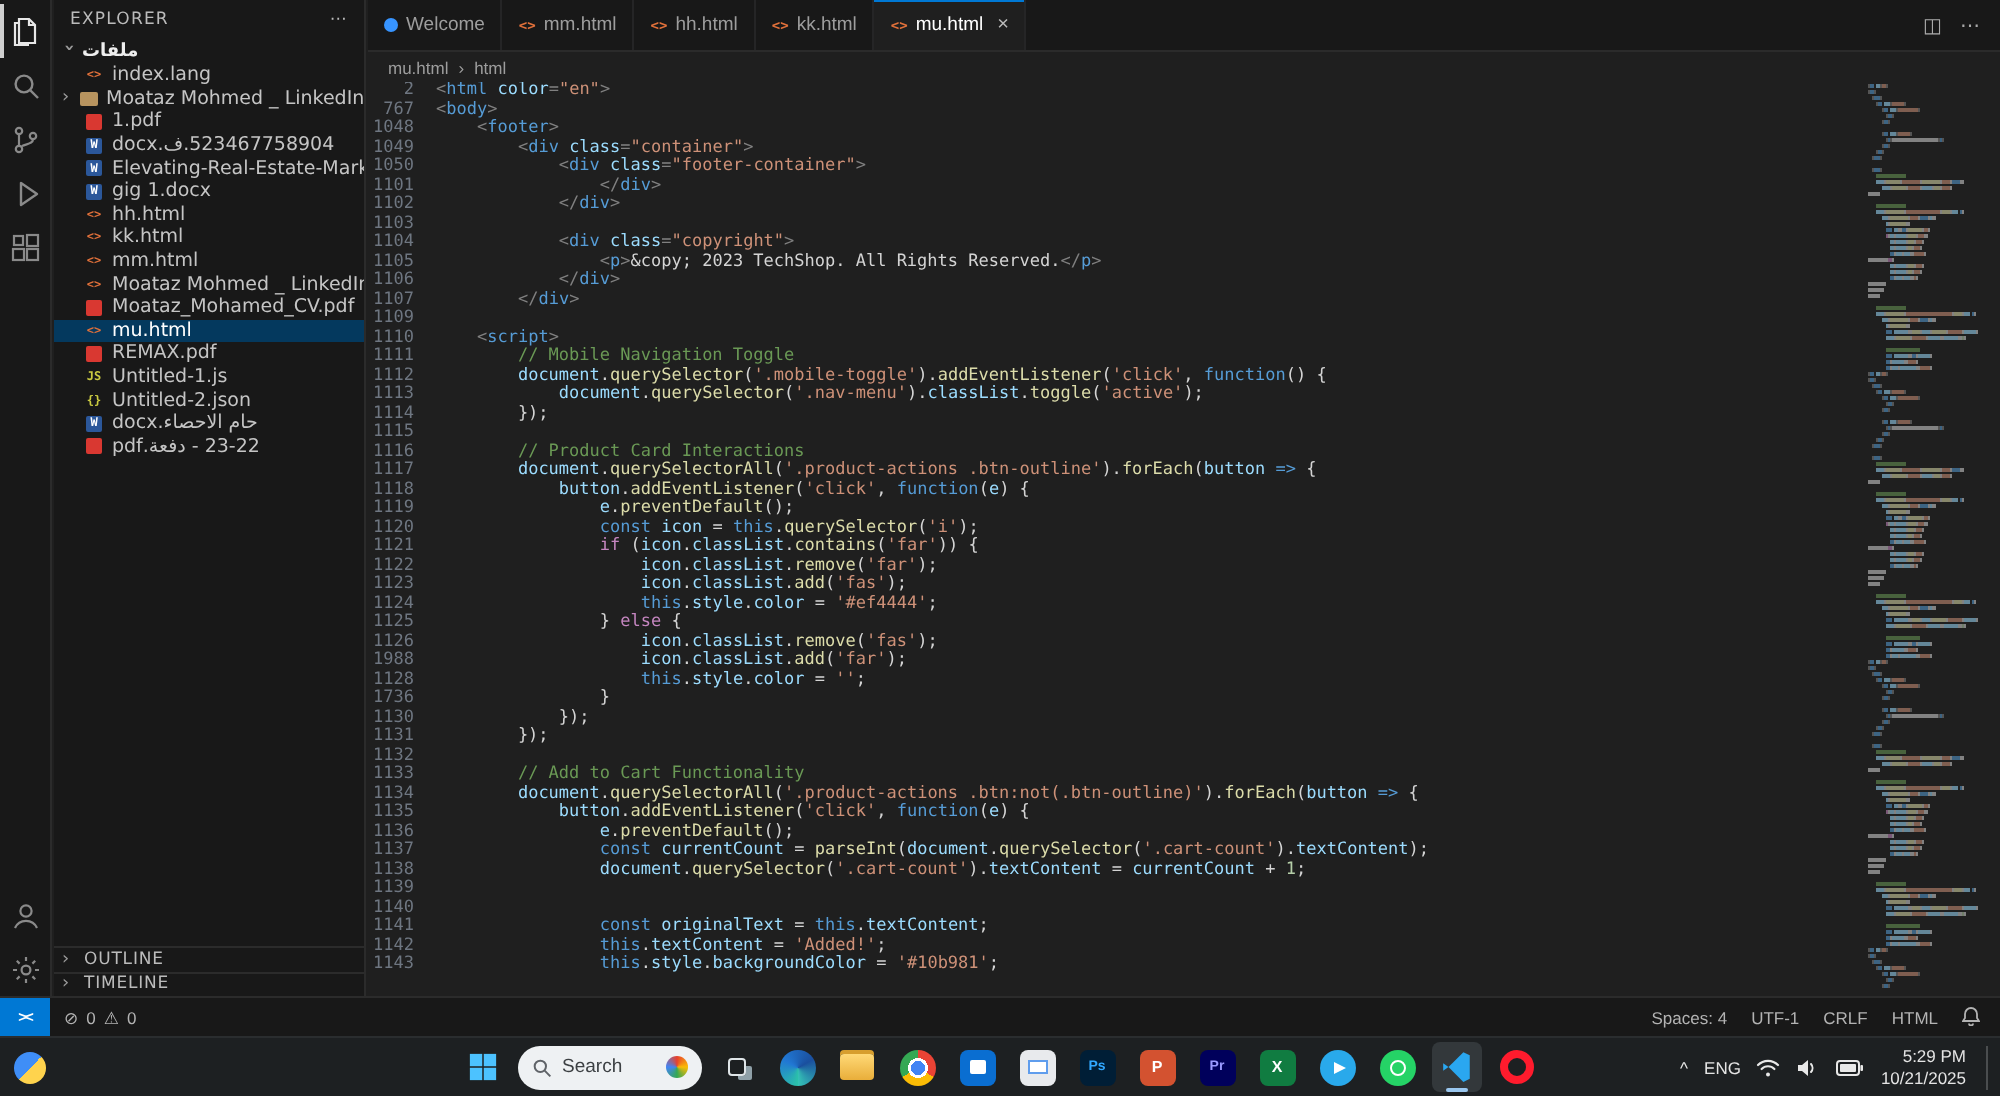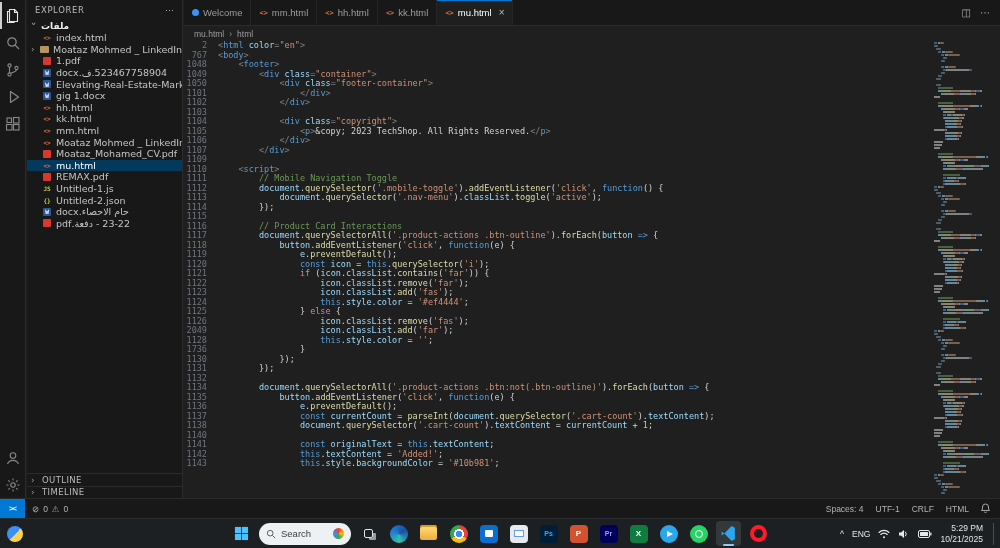--- a/index.html
+++ b/index.html
@@ -132,21 +132,21 @@
         <span>EXPLORER</span>
         <span class="dots">⋯</span>
       </div>
       <div class="root-row">
         <span class="chev down">›</span>
         <span>ملفات</span>
       </div>
       <div id="filetree">
           <div class="tree-row">
             <span class="fi fi-html">&lt;&gt;</span>
-            <span dir="auto">index.html</span>
+            <span dir="auto">index.lang</span>
           </div>
           <div class="tree-row folder">
             <span class="chev">›</span>
             <span class="fi fi-folder"></span>
             <span dir="auto">Moataz Mohmed _ LinkedIn_files</span>
           </div>
           <div class="tree-row">
             <span class="fi fi-pdf"></span>
             <span dir="auto">1.pdf</span>
           </div>
@@ -370,21 +370,21 @@
             </div>
             <div class="cl">
               <span class="ln">1125</span>
               <span class="lt"><span style="color: rgb(212, 212, 212);">                } </span><span style="color: rgb(197, 134, 192);">else</span><span style="color: rgb(212, 212, 212);"> {</span></span>
             </div>
             <div class="cl">
               <span class="ln">1126</span>
               <span class="lt"><span style="color: rgb(212, 212, 212);">                    </span><span style="color: rgb(156, 220, 254);">icon</span><span style="color: rgb(212, 212, 212);">.</span><span style="color: rgb(156, 220, 254);">classList</span><span style="color: rgb(212, 212, 212);">.</span><span style="color: rgb(220, 220, 170);">remove</span><span style="color: rgb(212, 212, 212);">(</span><span style="color: rgb(206, 145, 120);">'fas'</span><span style="color: rgb(212, 212, 212);">);</span></span>
             </div>
             <div class="cl">
-              <span class="ln">2049</span>
+              <span class="ln">1988</span>
               <span class="lt"><span style="color: rgb(212, 212, 212);">                    </span><span style="color: rgb(156, 220, 254);">icon</span><span style="color: rgb(212, 212, 212);">.</span><span style="color: rgb(156, 220, 254);">classList</span><span style="color: rgb(212, 212, 212);">.</span><span style="color: rgb(220, 220, 170);">add</span><span style="color: rgb(212, 212, 212);">(</span><span style="color: rgb(206, 145, 120);">'far'</span><span style="color: rgb(212, 212, 212);">);</span></span>
             </div>
             <div class="cl">
               <span class="ln">1128</span>
               <span class="lt"><span style="color: rgb(212, 212, 212);">                    </span><span style="color: rgb(86, 156, 214);">this</span><span style="color: rgb(212, 212, 212);">.</span><span style="color: rgb(156, 220, 254);">style</span><span style="color: rgb(212, 212, 212);">.</span><span style="color: rgb(156, 220, 254);">color</span><span style="color: rgb(212, 212, 212);"> = </span><span style="color: rgb(206, 145, 120);">''</span><span style="color: rgb(212, 212, 212);">;</span></span>
             </div>
             <div class="cl">
               <span class="ln">1736</span>
               <span class="lt"><span style="color: rgb(212, 212, 212);">                }</span></span>
             </div>
@@ -394,38 +394,46 @@
             </div>
             <div class="cl">
               <span class="ln">1131</span>
               <span class="lt"><span style="color: rgb(212, 212, 212);">        });</span></span>
             </div>
             <div class="cl">
               <span class="ln">1132</span>
               <span class="lt"></span>
             </div>
             <div class="cl">
+              <span class="ln">1133</span>
+              <span class="lt"><span style="color: rgb(212, 212, 212);">        </span><span style="color: rgb(106, 153, 85);">// Add to Cart Functionality</span></span>
+            </div>
+            <div class="cl">
               <span class="ln">1134</span>
               <span class="lt"><span style="color: rgb(212, 212, 212);">        </span><span style="color: rgb(156, 220, 254);">document</span><span style="color: rgb(212, 212, 212);">.</span><span style="color: rgb(220, 220, 170);">querySelectorAll</span><span style="color: rgb(212, 212, 212);">(</span><span style="color: rgb(206, 145, 120);">'.product-actions .btn:not(.btn-outline)'</span><span style="color: rgb(212, 212, 212);">).</span><span style="color: rgb(220, 220, 170);">forEach</span><span style="color: rgb(212, 212, 212);">(</span><span style="color: rgb(156, 220, 254);">button</span><span style="color: rgb(212, 212, 212);"> </span><span style="color: rgb(86, 156, 214);">=&gt;</span><span style="color: rgb(212, 212, 212);"> {</span></span>
             </div>
             <div class="cl">
               <span class="ln">1135</span>
               <span class="lt"><span style="color: rgb(212, 212, 212);">            </span><span style="color: rgb(156, 220, 254);">button</span><span style="color: rgb(212, 212, 212);">.</span><span style="color: rgb(220, 220, 170);">addEventListener</span><span style="color: rgb(212, 212, 212);">(</span><span style="color: rgb(206, 145, 120);">'click'</span><span style="color: rgb(212, 212, 212);">, </span><span style="color: rgb(86, 156, 214);">function</span><span style="color: rgb(212, 212, 212);">(</span><span style="color: rgb(156, 220, 254);">e</span><span style="color: rgb(212, 212, 212);">) {</span></span>
             </div>
             <div class="cl">
               <span class="ln">1136</span>
               <span class="lt"><span style="color: rgb(212, 212, 212);">                </span><span style="color: rgb(156, 220, 254);">e</span><span style="color: rgb(212, 212, 212);">.</span><span style="color: rgb(220, 220, 170);">preventDefault</span><span style="color: rgb(212, 212, 212);">();</span></span>
             </div>
             <div class="cl">
               <span class="ln">1137</span>
               <span class="lt"><span style="color: rgb(212, 212, 212);">                </span><span style="color: rgb(86, 156, 214);">const</span><span style="color: rgb(212, 212, 212);"> </span><span style="color: rgb(156, 220, 254);">currentCount</span><span style="color: rgb(212, 212, 212);"> = </span><span style="color: rgb(220, 220, 170);">parseInt</span><span style="color: rgb(212, 212, 212);">(</span><span style="color: rgb(156, 220, 254);">document</span><span style="color: rgb(212, 212, 212);">.</span><span style="color: rgb(220, 220, 170);">querySelector</span><span style="color: rgb(212, 212, 212);">(</span><span style="color: rgb(206, 145, 120);">'.cart-count'</span><span style="color: rgb(212, 212, 212);">).</span><span style="color: rgb(156, 220, 254);">textContent</span><span style="color: rgb(212, 212, 212);">);</span></span>
             </div>
             <div class="cl">
               <span class="ln">1138</span>
               <span class="lt"><span style="color: rgb(212, 212, 212);">                </span><span style="color: rgb(156, 220, 254);">document</span><span style="color: rgb(212, 212, 212);">.</span><span style="color: rgb(220, 220, 170);">querySelector</span><span style="color: rgb(212, 212, 212);">(</span><span style="color: rgb(206, 145, 120);">'.cart-count'</span><span style="color: rgb(212, 212, 212);">).</span><span style="color: rgb(156, 220, 254);">textContent</span><span style="color: rgb(212, 212, 212);"> = </span><span style="color: rgb(156, 220, 254);">currentCount</span><span style="color: rgb(212, 212, 212);"> + </span><span style="color: rgb(181, 206, 168);">1</span><span style="color: rgb(212, 212, 212);">;</span></span>
+            </div>
+            <div class="cl">
+              <span class="ln">1139</span>
+              <span class="lt"></span>
             </div>
             <div class="cl">
               <span class="ln">1140</span>
             </div>
             <div class="cl">
               <span class="ln">1141</span>
               <span class="lt"><span style="color: rgb(212, 212, 212);">                </span><span style="color: rgb(86, 156, 214);">const</span><span style="color: rgb(212, 212, 212);"> </span><span style="color: rgb(156, 220, 254);">originalText</span><span style="color: rgb(212, 212, 212);"> = </span><span style="color: rgb(86, 156, 214);">this</span><span style="color: rgb(212, 212, 212);">.</span><span style="color: rgb(156, 220, 254);">textContent</span><span style="color: rgb(212, 212, 212);">;</span></span>
             </div>
             <div class="cl">
               <span class="ln">1142</span>

